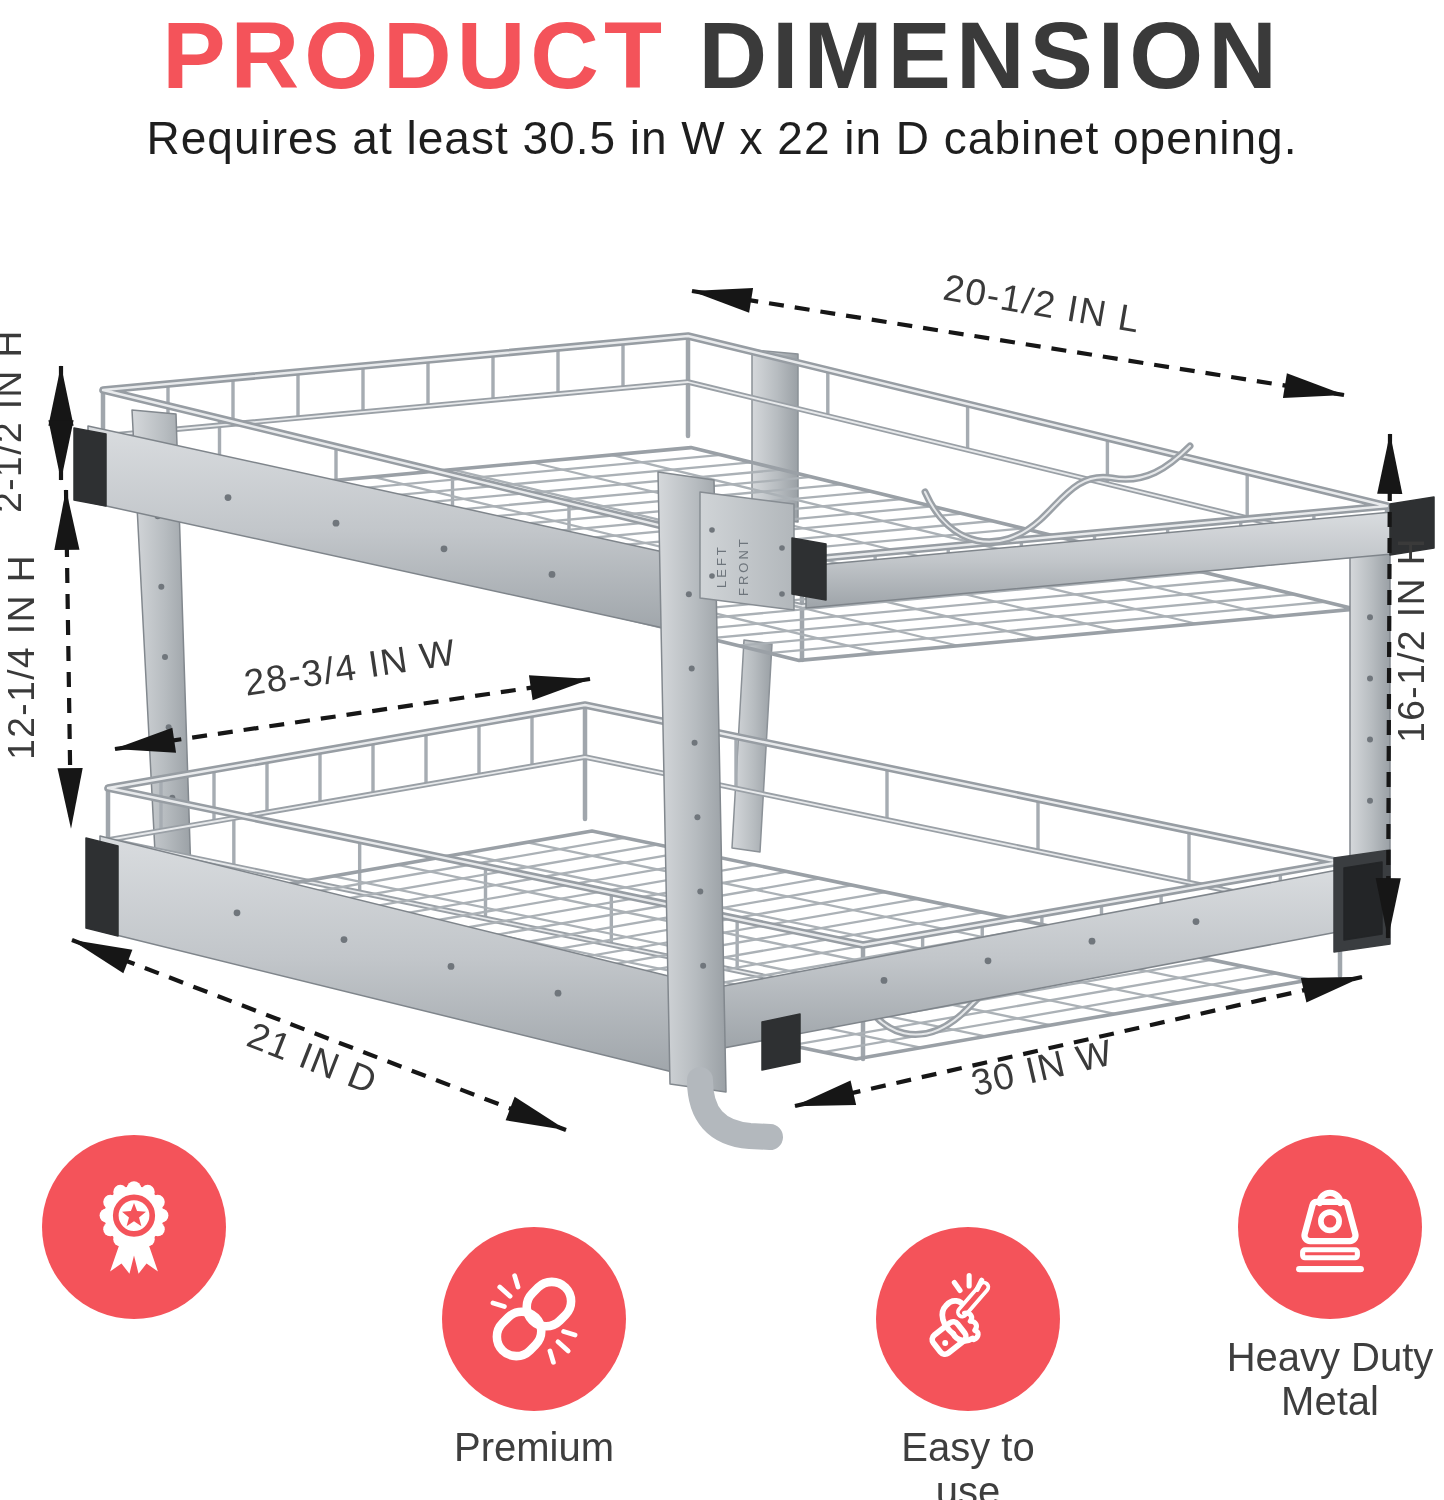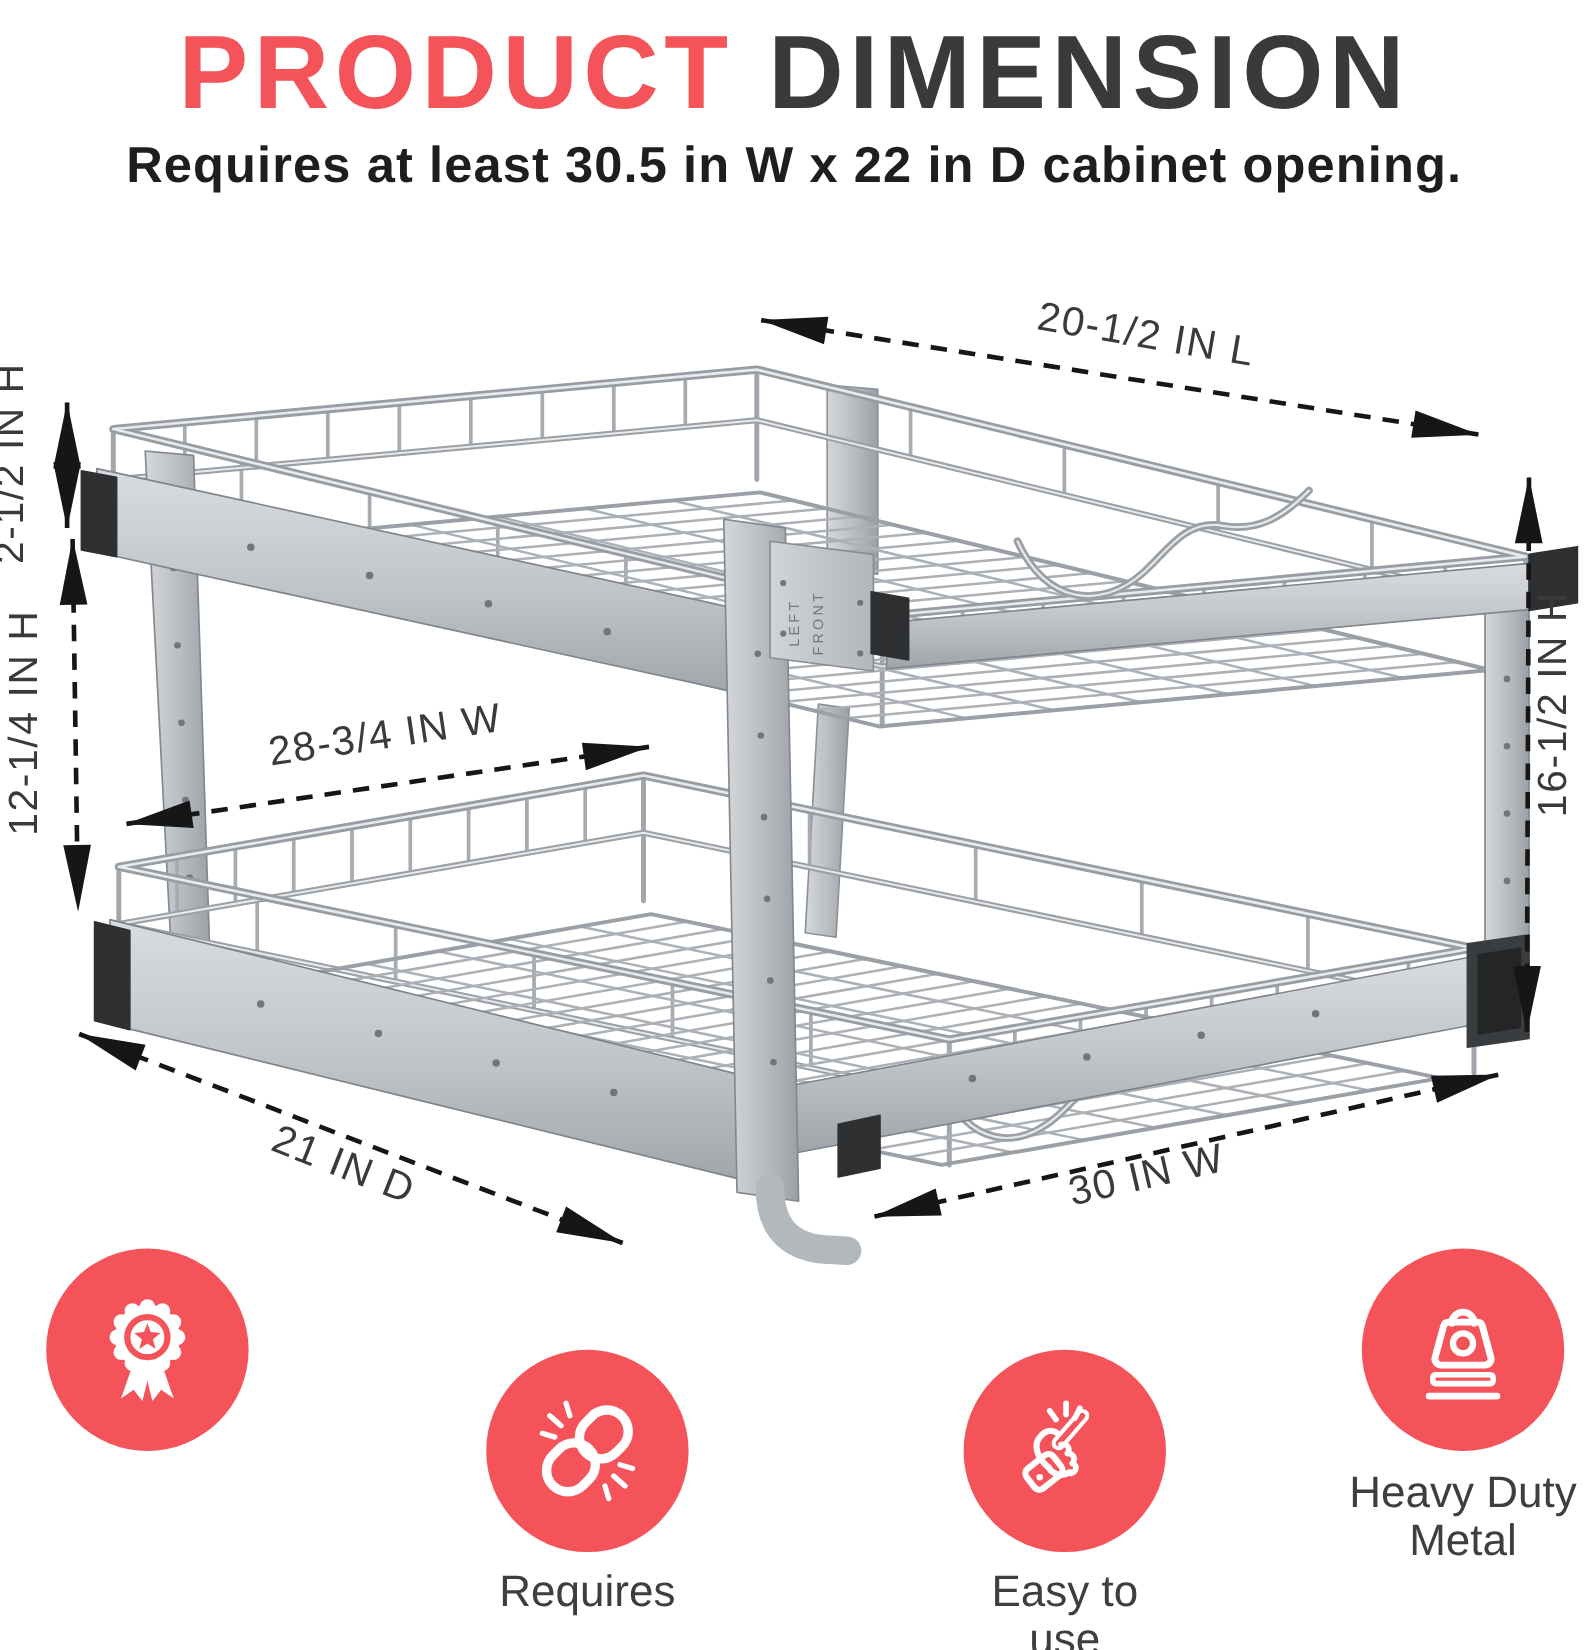--- a/index.html
+++ b/index.html
@@ -1,23 +1,23 @@
 <!DOCTYPE html>
 <html style="--accent: #f4535a; --title-dark: #3a3a3a; --label-color: #3a3a3a;"><head>
 <meta charset="utf-8">
 <style>
   html,body{margin:0;padding:0;background:#ffffff;}
   #page{position:relative;width:1444px;height:1500px;background:#ffffff;overflow:hidden;
         font-family:"Liberation Sans",sans-serif;}
   
   #header{position:absolute;top:0;left:0;width:100%;text-align:center;}
-  #title{margin:0;padding-top:19px;font-size:95px;font-weight:bold;letter-spacing:5px;line-height:1.0;}
+  #title{margin:0;padding-top:8px;font-size:95px;font-weight:bold;letter-spacing:5px;line-height:1.0;}
   #title .accent{color:var(--accent,#f4535a);}
   #title .rest{color:var(--title-dark,#3a3a3a);}
-  #subtitle{margin:8px 0 0 0;font-size:46px;letter-spacing:1px;color:#1e1e1e;font-weight:bold;}
+  #subtitle{margin:8px 0 0 0;font-size:46px;letter-spacing:1px;color:#1e1e1e;font-weight:normal;}
   
   #diagram-svg{position:absolute;left:0;top:0;width:1444px;height:1500px;}
   .dim{stroke:#161616;stroke-width:4.2;stroke-dasharray:15 11;fill:none;}
   .dlabel{font-family:"Liberation Sans",sans-serif;font-size:37px;letter-spacing:1.5px;
           fill:var(--label-color,#3a3a3a);text-anchor:middle;}
   .stamp{font-family:"Liberation Sans",sans-serif;font-size:13px;letter-spacing:3px;fill:#6e757c;}
   
   .badge{position:absolute;width:280px;display:flex;flex-direction:column;align-items:center;}
   .badge-circle{width:184px;height:184px;border-radius:50%;background:var(--accent,#f4535a);
                 display:flex;align-items:center;justify-content:center;}
@@ -289,21 +289,21 @@
     <div class="badge-circle">
       <svg width="114" height="114" viewBox="0 0 100 100" fill="none" stroke="#ffffff" stroke-linecap="round">
         <g transform="rotate(45 50 50)" stroke-width="7.5">
           <rect x="33" y="11" width="34" height="41" rx="17"></rect>
           <rect x="33" y="48" width="34" height="41" rx="17"></rect>
         </g>
         <path d="M14 36 L24 39 M20 22 L29 30 M33 12 L36 22" stroke-width="4.2"></path>
         <path d="M86 64 L76 61 M80 78 L71 70 M67 88 L64 78" stroke-width="4.2"></path>
       </svg>
     </div>
-    <div class="badge-label">Requires</div>
+    <div class="badge-label">Premium</div>
   </div>
 
   <div class="badge" id="badge-easy">
     <div class="badge-circle">
       <svg width="114" height="114" viewBox="0 0 100 100" fill="none" stroke="#ffffff" stroke-linecap="round" stroke-linejoin="round">
         <rect x="20" y="57" width="27" height="20" rx="5" transform="rotate(-38 33 67)" stroke-width="5"></rect>
         <circle cx="30" cy="71" r="2.6" fill="#ffffff" stroke="none"></circle>
         <path d="M37 63 C28 56 24 45 31 38 C36 32 44 33 47 40" stroke-width="5"></path>
         <path d="M45 44 L64 22" stroke-width="11"></path>
         <path d="M45 44 L64 22" stroke="var(--accent,#f4535a)" stroke-width="4.5"></path>

